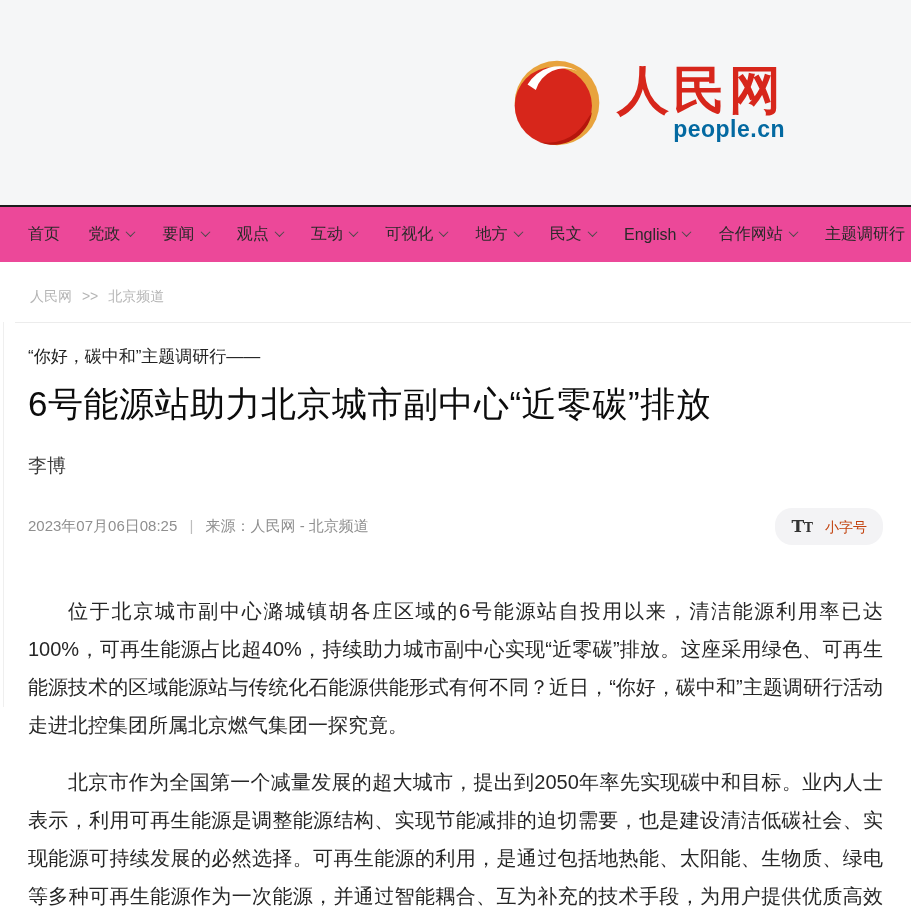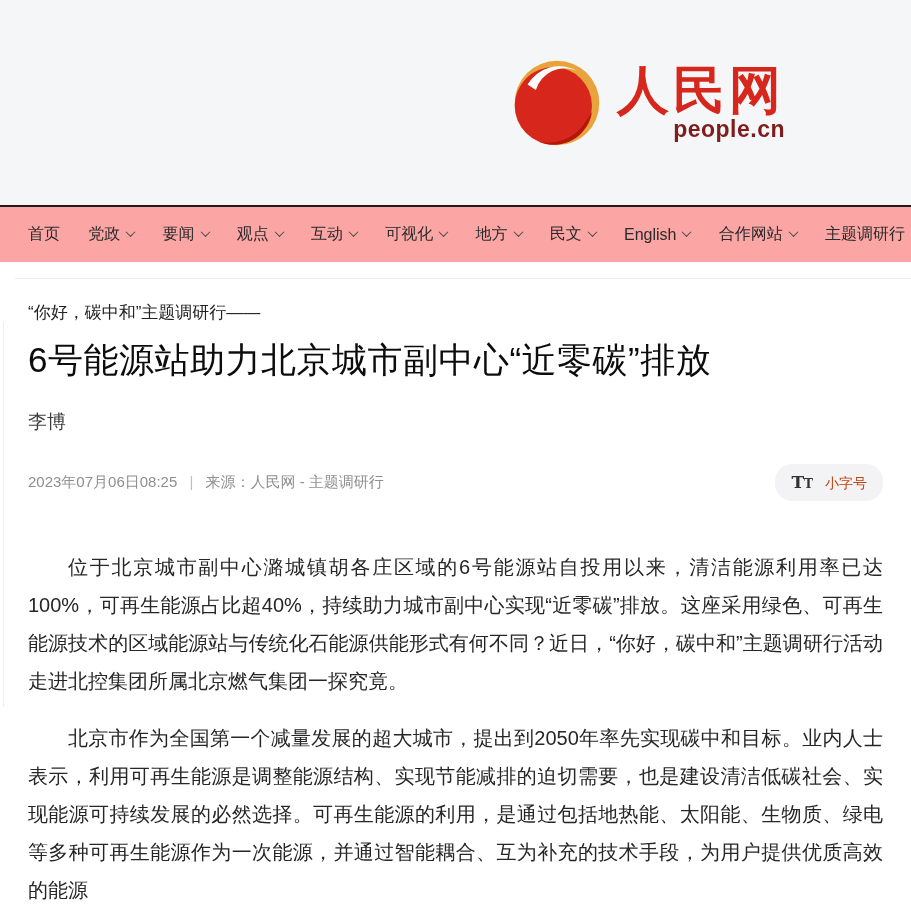--- a/index.html
+++ b/index.html
@@ -8,25 +8,25 @@
   .page { position:relative; width:911px; height:707px; }
 
   
   .site-header { height:205px; background:#f5f6f7; display:flex;
     justify-content:flex-end; align-items:center; padding-right:126px; }
   .logo { display:flex; align-items:center; cursor:pointer; }
   .logo-icon { width:92px; height:92px; margin-right:14px; }
   .logo-texts { display:flex; flex-direction:column; align-items:flex-end; }
   .logo-cn { font-size:52px; font-weight:700; color:#d7261b; line-height:1;
     letter-spacing:4px; font-family:"DejaVu Sans",sans-serif; }
-  .logo-en { font-size:23px; font-weight:700; color:#7f1d1d; line-height:1;
+  .logo-en { font-size:23px; font-weight:700; color:#0369a1; line-height:1;
     margin-top:2px; letter-spacing:0.5px; }
 
   
-  .main-nav { height:57px; background:#fca5a5; border-top:2px solid #1c1c1c;
+  .main-nav { height:57px; background:#ec4899; border-top:2px solid #1c1c1c;
     display:flex; align-items:center; justify-content:space-between;
     padding:0 6px 0 28px; }
   .nav-item { display:flex; align-items:center; font-size:16px; color:#2a2a2a;
     cursor:pointer; white-space:nowrap; }
   .chev { display:inline-block; width:7px; height:7px; border-right:1.6px solid #4a4a4a;
     border-bottom:1.6px solid #4a4a4a; transform:rotate(45deg) translate(-1px,-1px);
     margin-left:7px; margin-top:-3px; }
 
   
   .breadcrumb { padding:26px 0 0 30px; font-size:14px; color:#b5b5b5; }
@@ -116,34 +116,39 @@
     </div>
     <div class="nav-item">
       <span>合作网站</span>
       <span class="chev"></span>
     </div>
     <div class="nav-item">
       <span>主题调研行</span>
     </div>
   </nav>
 
+  <div class="breadcrumb">
+    <a>人民网</a>
+    <span class="bc-sep">&gt;&gt;</span>
+    <a>北京频道</a>
+  </div>
 
   <hr class="header-divider">
   <div class="article-edge"></div>
 
   <article class="article">
     <p class="kicker">“你好，碳中和”主题调研行——</p>
     <h1 class="article-title">6号能源站助力北京城市副中心“近零碳”排放</h1>
     <div class="author">李博</div>
 
     <div class="meta-row">
       <div class="meta-left">
         <span>2023年07月06日08:25</span>
         <span class="meta-sep">|</span>
-        <span>来源：</span><a>人民网 - 主题调研行</a>
+        <span>来源：</span><a>人民网 - 北京频道</a>
       </div>
       <button class="font-size-btn">
         <span class="tt-big">T</span>
         <span class="tt-small">T</span>
         <span class="fsb-label">小字号</span>
       </button>
     </div>
 
     <p class="article-paragraph p1">位于北京城市副中心潞城镇胡各庄区域的6号能源站自投用以来，清洁能源利用率已达100%，可再生能源占比超40%，持续助力城市副中心实现“近零碳”排放。这座采用绿色、可再生能源技术的区域能源站与传统化石能源供能形式有何不同？近日，“你好，碳中和”主题调研行活动走进北控集团所属北京燃气集团一探究竟。</p>
     <p class="article-paragraph p2">北京市作为全国第一个减量发展的超大城市，提出到2050年率先实现碳中和目标。业内人士表示，利用可再生能源是调整能源结构、实现节能减排的迫切需要，也是建设清洁低碳社会、实现能源可持续发展的必然选择。可再生能源的利用，是通过包括地热能、太阳能、生物质、绿电等多种可再生能源作为一次能源，并通过智能耦合、互为补充的技术手段，为用户提供优质高效的能源</p>

